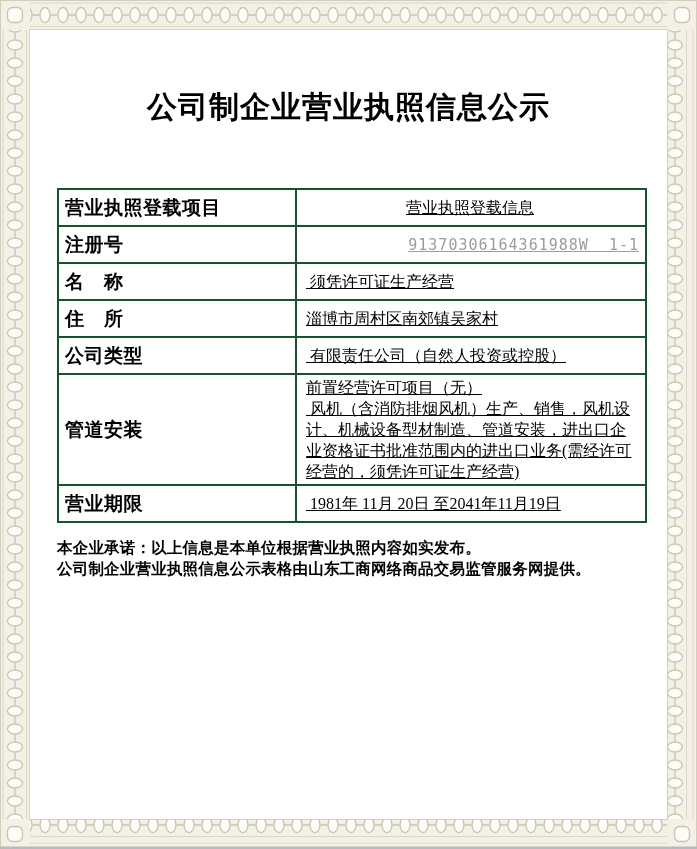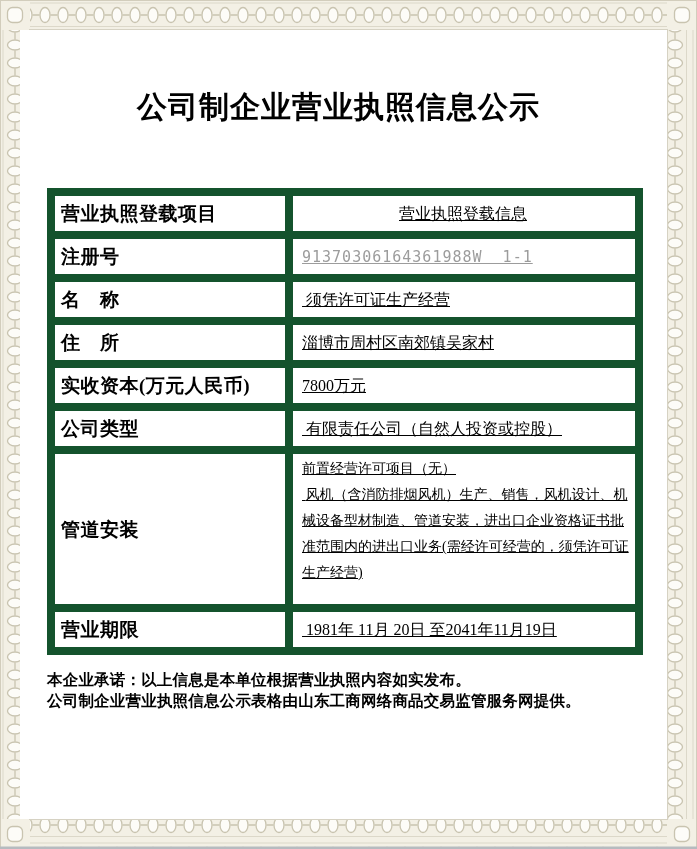--- a/index.html
+++ b/index.html
@@ -20,21 +20,21 @@
     position: absolute;
     left: 0;
     top: 0;
     width: 697px;
     height: 849px;
     display: block;
     pointer-events: none;
   }
   .content {
     position: absolute;
-    left: 20px;
+    left: 30px;
     top: 30px;
     width: 637px;
     height: 789px;
     background: #ffffff;
     box-sizing: border-box;
     padding: 0 27px;
   }
   .page-title {
     margin: 58px 0 0 0;
     text-align: center;
@@ -46,21 +46,21 @@
   }
   table.license-table {
     margin-top: 63px;
     width: 588px;
     border-collapse: collapse;
     table-layout: fixed;
   }
   .license-table col.c1 { width: 238px; }
   .license-table col.c2 { width: 350px; }
   .license-table td {
-    border: 8px solid #14532d;
+    border: 2px solid #14532d;
     vertical-align: middle;
     overflow: hidden;
   }
   .license-table td.label {
     font-weight: bold;
     font-size: 19px;
     line-height: 23px;
     letter-spacing: 0.5px;
     padding: 6px 4px 6px 6px;
     font-family: "Liberation Serif", serif;
@@ -76,25 +76,26 @@
   }
   .license-table td.value.center {
     text-align: center;
     padding-left: 4px;
   }
   .license-table td.value.regno {
     font-family: "DejaVu Sans Mono", monospace;
     font-size: 15px;
     letter-spacing: 1px;
     color: #9c9c9c;
+    text-align: right;
   }
   .license-table td.value.scope {
-    font-size: 14px;
-    line-height: 26px;
-    padding: 2px 4px 18px 9px;
+    font-size: 16px;
+    line-height: 21px;
+    padding: 2px 4px 2px 9px;
   }
   .footer {
     margin-top: 14px;
   }
   .footer p {
     margin: 0;
     font-family: "Liberation Sans", sans-serif;
     font-weight: bold;
     font-size: 15.5px;
     line-height: 21px;
@@ -163,24 +164,20 @@
         </tr>
         <tr>
           <td class="label">名　称</td>
           <td class="value"> 须凭许可证生产经营</td>
         </tr>
         <tr>
           <td class="label">住　所</td>
           <td class="value">淄博市周村区南郊镇吴家村</td>
         </tr>
         <tr>
-          <td class="label">实收资本(万元人民币)</td>
-          <td class="value">7800万元</td>
-        </tr>
-        <tr>
           <td class="label">公司类型</td>
           <td class="value"> 有限责任公司（自然人投资或控股）</td>
         </tr>
         <tr>
           <td class="label">管道安装</td>
           <td class="value scope">前置经营许可项目（无）
  风机（含消防排烟风机）生产、销售，风机设计、机械设备型材制造、管道安装，进出口企业资格证书批准范围内的进出口业务(需经许可经营的，须凭许可证生产经营)</td>
         </tr>
         <tr>
           <td class="label">营业期限</td>

